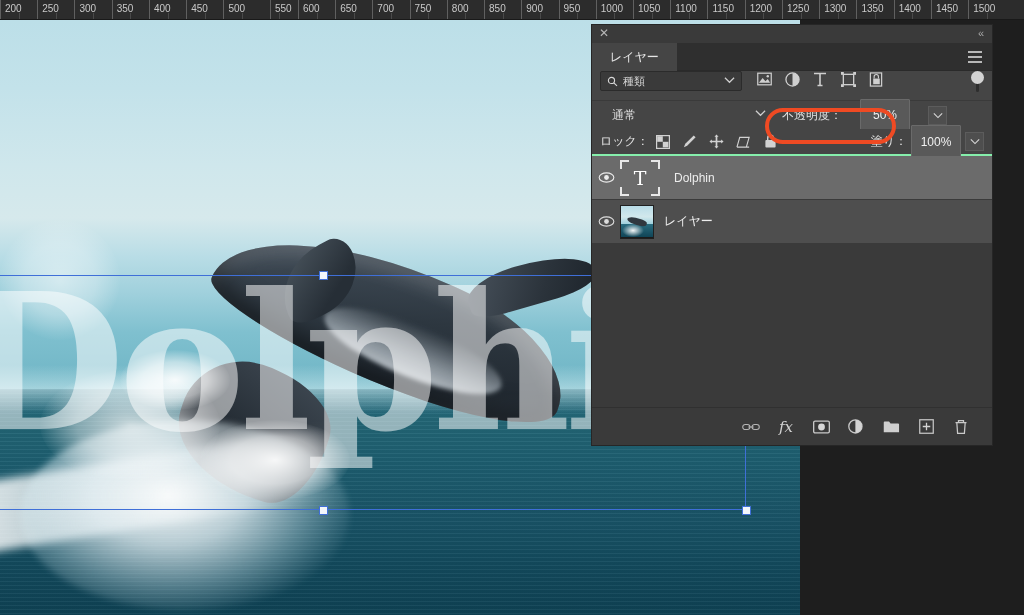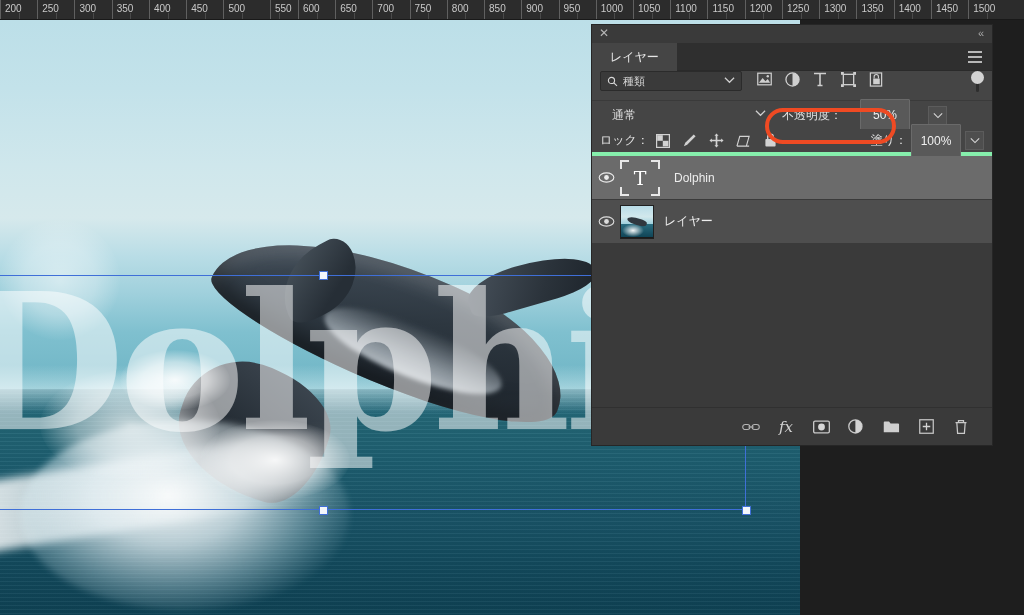--- a/index.html
+++ b/index.html
@@ -229,21 +229,21 @@
     display:flex; align-items:center; justify-content:center; cursor:text;
   }
   .stepper {
     width: 19px; height: 19px; background: #4e4e4e; border:1px solid #5c5c5c;
     display:flex; align-items:center; justify-content:center; cursor:pointer;
   }
 
   .lock-row {
     position: relative; height: 28px; background: #454545;
     display:flex; align-items:center; padding: 0 8px;
-    border-bottom: 5px solid #86efac;
+    border-bottom: 3px solid #86efac;
   }
   .lock-label { color:#e2e2e2; font-size: 12px; margin-right: 6px; }
   .lock-icons { display:flex; align-items:center; gap: 11px; }
   .lock-icons .li { width:16px; height:16px; color:#d2d2d2; cursor:pointer;
     display:flex; align-items:center; justify-content:center; }
   .fill-group { display:flex; align-items:center; gap: 4px; margin-left: auto; }
 
   .layer-list { position:absolute; left:0; top:131px; right:0; bottom:38px; background:#3a3a3a; }
   .layer-row {
     position: relative; height: 44px; background: #4e4e4e;

